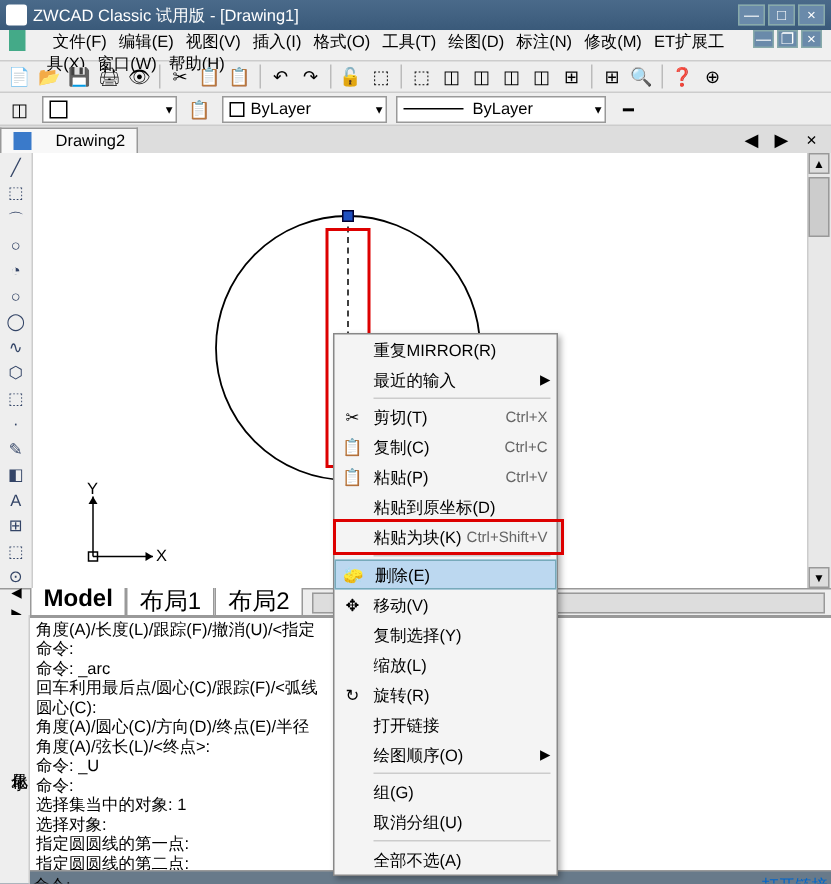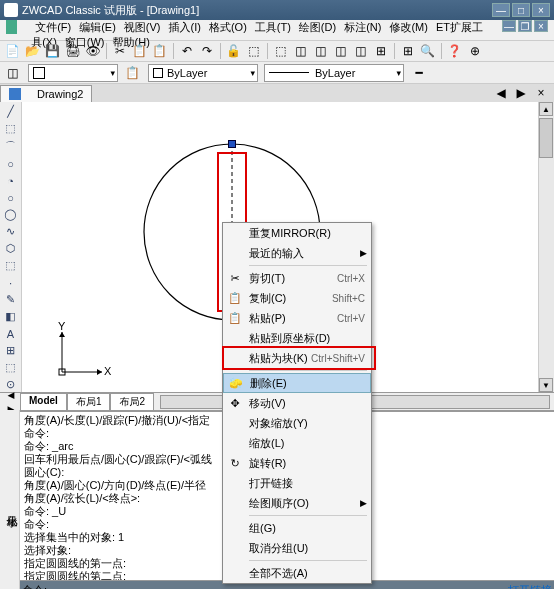--- a/index.html
+++ b/index.html
@@ -26,21 +26,21 @@
 .canvas{flex:1;background:#fff;position:relative;overflow:hidden}
 .scrollbar-v{width:16px;background:#e8e8e8;border-left:1px solid #ccc;position:relative}
 .sb-btn{width:14px;height:14px;background:#ddd;border:1px solid #999;display:flex;align-items:center;justify-content:center;font-size:8px;position:absolute;left:0}
 .sb-thumb{width:14px;background:#ccc;border:1px solid #999;position:absolute;left:0}
 svg.drawing{position:absolute;top:0;left:0}
 .grip{width:8px;height:8px;background:#2050c0;border:1px solid #003;position:absolute;transform:translate(-50%,-50%)}
 .red-rect{position:absolute;border:2px solid #d00}
 .axis{position:absolute;left:30px;bottom:8px}
 .tabbar{height:18px;background:#eee;display:flex;align-items:center;padding:0 4px;gap:2px;border-top:1px solid #999}
 .tabbar .nav{width:14px;height:14px;display:flex;align-items:center;justify-content:center;font-size:9px;cursor:pointer}
-.ltab{padding:1px 8px;border:1px solid #999;background:#fff;cursor:pointer;font-size:10px}
+.ltab{padding:1px 8px;border:1px solid #999;background:#fff;cursor:pointer;font-size:16px}
 .cmdwindow{height:170px;background:#fff;border-top:2px solid #999;padding:2px 4px;overflow-y:auto;font-family:SimSun;line-height:13px}
 .cmdline{white-space:pre-wrap}
 .cmdprompt{display:flex;border-top:1px solid #999;padding:2px}
 .ctxmenu{position:absolute;background:#f4f4f4;border:1px solid #888;box-shadow:2px 2px 4px rgba(0,0,0,.3);width:150px;z-index:100}
 .ctxitem{height:20px;display:flex;align-items:center;padding:0 6px 0 26px;position:relative;cursor:pointer}
 .ctxitem.hl{background:#bcd8f0;border:1px solid #7ab}
 .ctxitem .cicon{position:absolute;left:4px;width:16px;height:16px;display:flex;align-items:center;justify-content:center;font-size:11px}
 .ctxitem .arrow{position:absolute;right:4px;font-size:9px}
 .ctxitem .shortcut{position:absolute;right:6px;color:#666;font-size:10px}
 .ctxsep{height:1px;background:#ccc;margin:2px 4px 2px 26px}
@@ -232,21 +232,21 @@
     </div>
     <div class="ctxsep"></div>
     <div class="ctxitem">
       <span class="cicon">✂</span>
       <span>剪切(T)</span>
       <span class="shortcut">Ctrl+X</span>
     </div>
     <div class="ctxitem">
       <span class="cicon">📋</span>
       <span>复制(C)</span>
-      <span class="shortcut">Shift+C</span>
+      <span class="shortcut">Ctrl+C</span>
     </div>
     <div class="ctxitem">
       <span class="cicon">📋</span>
       <span>粘贴(P)</span>
       <span class="shortcut">Ctrl+V</span>
     </div>
     <div class="ctxitem">
       <span>粘贴到原坐标(D)</span>
     </div>
     <div class="ctxitem">
@@ -256,21 +256,21 @@
     <div class="ctxsep"></div>
     <div class="ctxitem hl">
       <span class="cicon">🧽</span>
       <span>删除(E)</span>
     </div>
     <div class="ctxitem">
       <span class="cicon">✥</span>
       <span>移动(V)</span>
     </div>
     <div class="ctxitem">
-      <span>对象缩放(Y)</span>
+      <span>复制选择(Y)</span>
     </div>
     <div class="ctxitem">
       <span>缩放(L)</span>
     </div>
     <div class="ctxitem">
       <span class="cicon">↻</span>
       <span>旋转(R)</span>
     </div>
     <div class="ctxitem">
       <span>打开链接</span>

